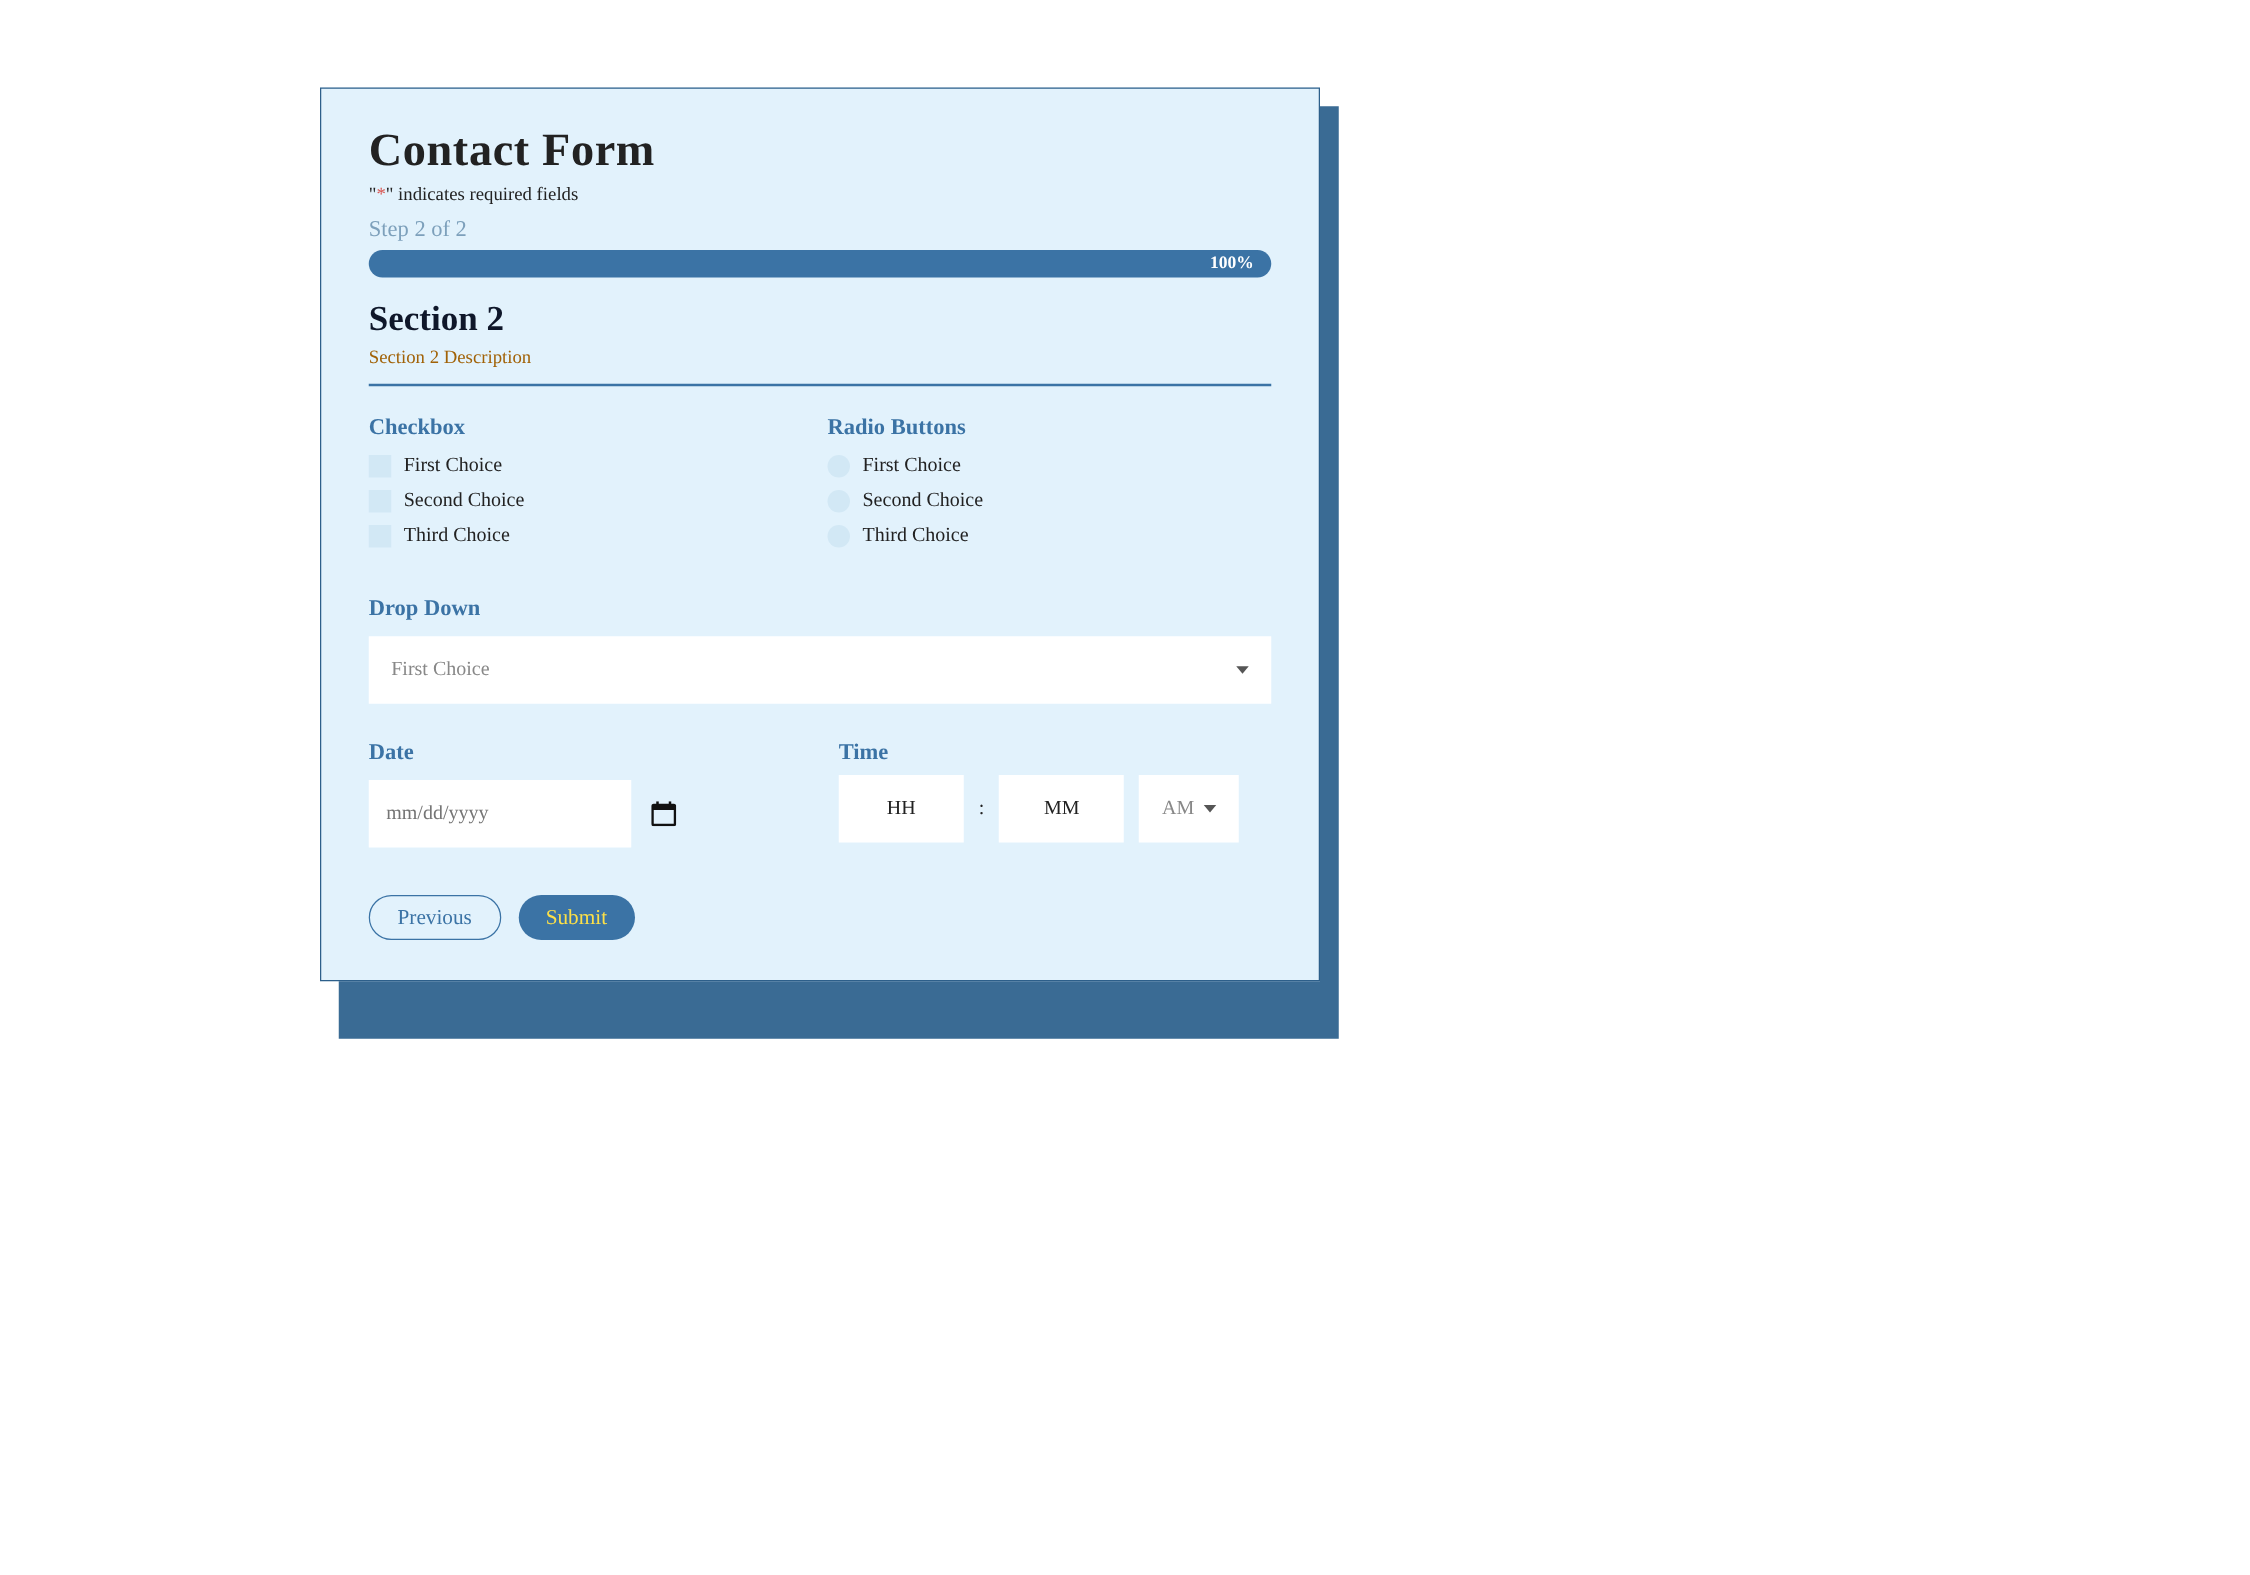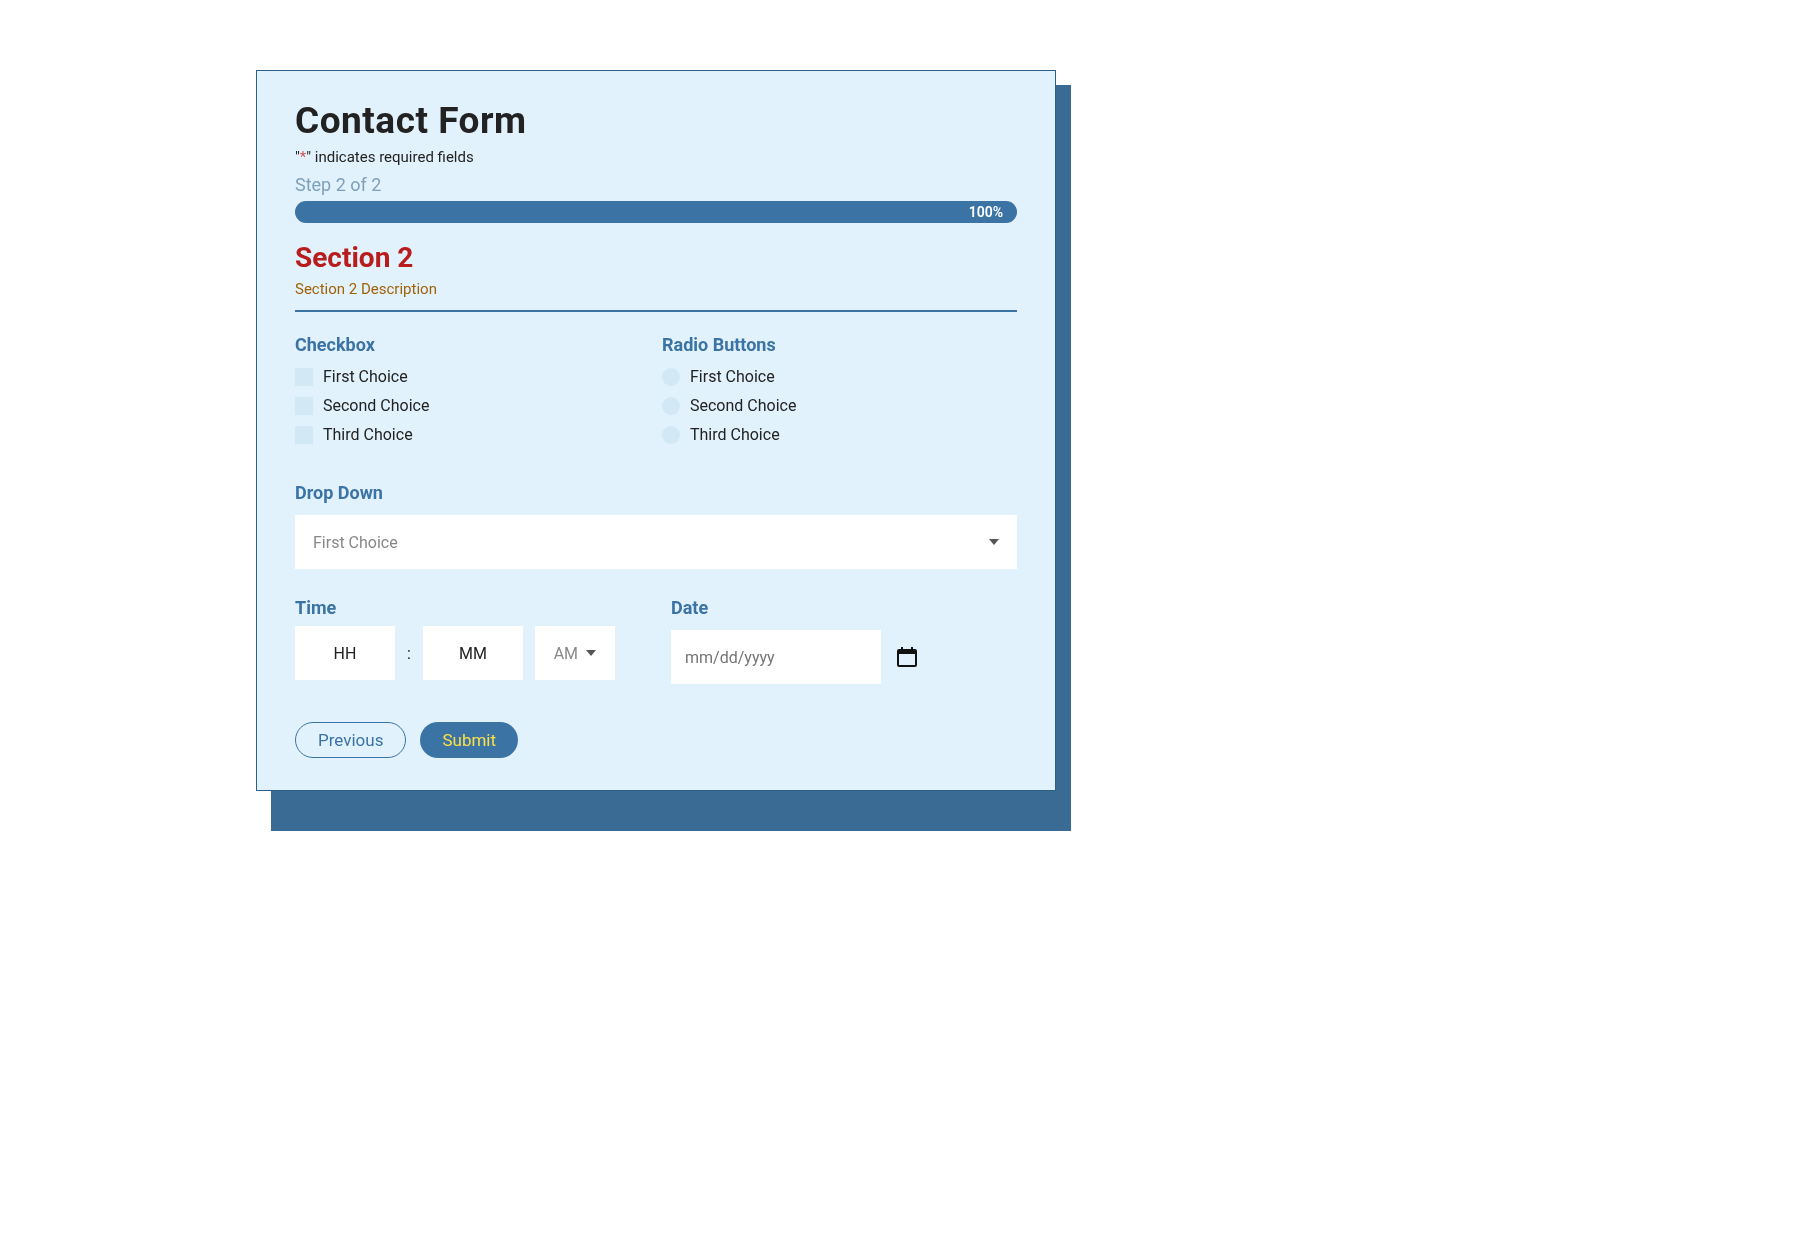--- a/index.html
+++ b/index.html
@@ -23,20 +23,21 @@
     width: 800px;
     height: 746px;
     background: #3a6b94;
   }
   .form-card {
     position: relative;
     width: 800px;
     background: #e2f2fc;
     border: 1px solid #2d5f8a;
     padding: 28px 38px 32px 38px;
+    font-family: Liberation Serif, serif;
   }
   .form-title {
     font-size: 37px;
     font-weight: 700;
     color: #222;
     letter-spacing: 0.5px;
     margin-bottom: 6px;
   }
   .form-desc {
     font-size: 15px;
@@ -67,21 +68,21 @@
     right: 14px;
     top: 0;
     line-height: 22px;
     color: #fff;
     font-size: 14px;
     font-weight: 600;
   }
   .section-title {
     font-size: 28px;
     font-weight: 700;
-    color: #b91c1c;
+    color: #0f172a;
     margin-bottom: 6px;
   }
   .section-desc {
     font-size: 15px;
     color: #a16207;
     margin-bottom: 12px;
   }
   .divider {
     border: none;
     border-top: 2px solid #3b73a5;
@@ -255,51 +256,51 @@
 
     <div style="margin-bottom:28px">
       <div class="field-label">Drop Down</div>
       <div class="select-wrap">
         <span>First Choice</span>
         <span class="caret-down"></span>
       </div>
     </div>
 
     <div class="date-row">
+      <div class="date-col">
+        <div class="field-label">Date</div>
+        <div class="date-input">
+          <input type="text" placeholder="mm/dd/yyyy" style="">
+          <span class="cal-icon">
+            <svg width="20" height="20" viewBox="0 0 20 20">
+                <rect x="1" y="3" width="18" height="16" rx="1" fill="none" stroke="#111" stroke-width="2"></rect>
+                <rect x="1" y="3" width="18" height="4" fill="#111"></rect>
+                <rect x="4" y="0" width="2" height="4" fill="#111"></rect>
+                <rect x="14" y="0" width="2" height="4" fill="#111"></rect>
+              </svg>
+          </span>
+        </div>
+      </div>
+
       <div class="date-col">
         <div class="field-label" style="margin-bottom:8px">Time</div>
         <div class="time-boxes">
           <div class="tbox">
               <span>HH</span>
             </div>
           <span class="colon">:</span>
           <div class="tbox">
               <span>MM</span>
             </div>
           <div class="tbox ampm">
             <span>AM</span>
             <span class="caret-down"></span>
           </div>
         </div>
       </div>
-
-      <div class="date-col">
-        <div class="field-label">Date</div>
-        <div class="date-input">
-          <input type="text" placeholder="mm/dd/yyyy" style="">
-          <span class="cal-icon">
-            <svg width="20" height="20" viewBox="0 0 20 20">
-                <rect x="1" y="3" width="18" height="16" rx="1" fill="none" stroke="#111" stroke-width="2"></rect>
-                <rect x="1" y="3" width="18" height="4" fill="#111"></rect>
-                <rect x="4" y="0" width="2" height="4" fill="#111"></rect>
-                <rect x="14" y="0" width="2" height="4" fill="#111"></rect>
-              </svg>
-          </span>
-        </div>
-      </div>
     </div>
 
     <div class="footer-buttons">
       <button class="btn btn-prev">Previous</button>
       <button class="btn btn-submit">Submit</button>
     </div>
 
   </div>
 </div>
 

